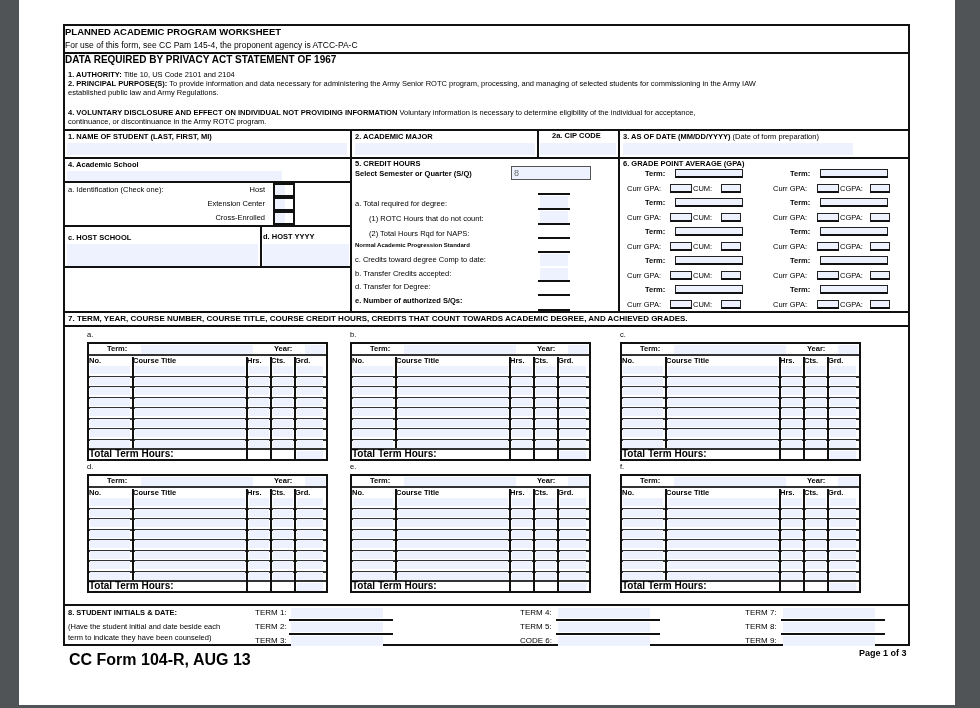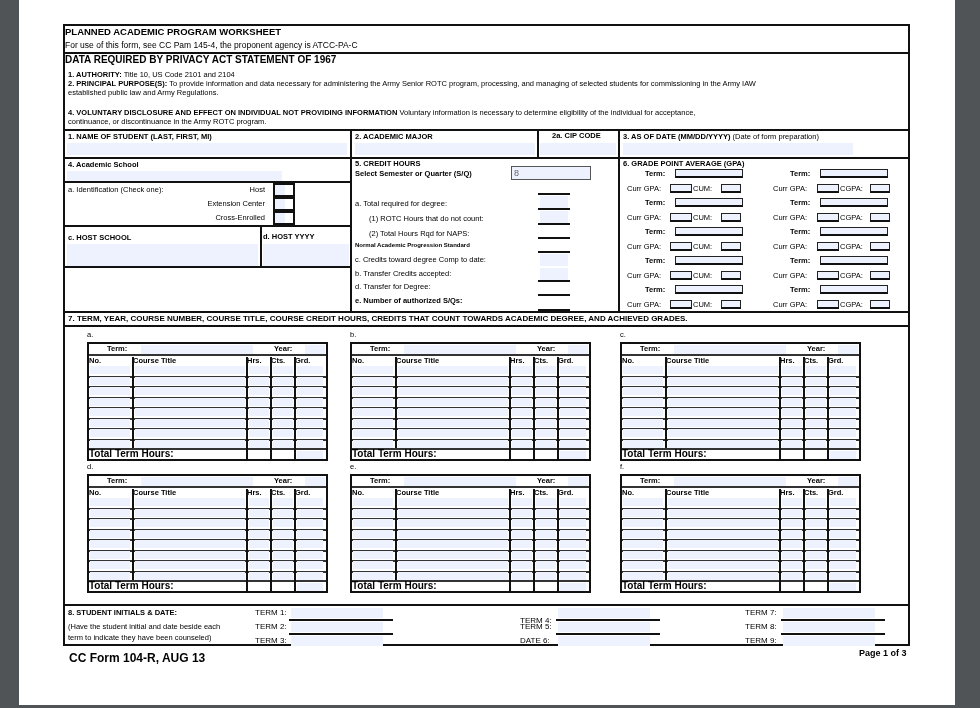--- a/index.html
+++ b/index.html
@@ -586,34 +586,34 @@
     <div class="abs lbl" style="left:3px;top:607px;">term to indicate they have been counseled)</div>
     <div id="terms8">
         <div class="abs lbl" style="left:190px;top:582px;font-size:8px;">TERM  1:</div>
     <div class="abs fld" style="left:226px;top:582px;width:92px;height:10px;"></div>
         <div class="uline" style="left:224px;top:593px;width:104px;"></div>
         <div class="abs lbl" style="left:190px;top:596px;font-size:8px;">TERM 2:</div>
     <div class="abs fld" style="left:226px;top:596px;width:92px;height:10px;"></div>
         <div class="uline" style="left:224px;top:607px;width:104px;"></div>
         <div class="abs lbl" style="left:190px;top:610px;font-size:8px;">TERM 3:</div>
     <div class="abs fld" style="left:226px;top:610px;width:92px;height:10px;"></div>
-        <div class="abs lbl" style="left:455px;top:582px;font-size:8px;margin-top:8px;">TERM  4:</div>
+        <div class="abs lbl" style="left:455px;top:582px;font-size:8px;">TERM  4:</div>
     <div class="abs fld" style="left:493px;top:582px;width:92px;height:10px;"></div>
         <div class="uline" style="left:491px;top:593px;width:104px;"></div>
         <div class="abs lbl" style="left:455px;top:596px;font-size:8px;">TERM  5:</div>
     <div class="abs fld" style="left:493px;top:596px;width:92px;height:10px;"></div>
         <div class="uline" style="left:491px;top:607px;width:104px;"></div>
-        <div class="abs lbl" style="left:455px;top:610px;font-size:8px;">DATE  6:</div>
+        <div class="abs lbl" style="left:455px;top:610px;font-size:8px;">CODE  6:</div>
     <div class="abs fld" style="left:493px;top:610px;width:92px;height:10px;"></div>
         <div class="abs lbl" style="left:680px;top:582px;font-size:8px;">TERM  7:</div>
     <div class="abs fld" style="left:718px;top:582px;width:92px;height:10px;"></div>
         <div class="uline" style="left:716px;top:593px;width:104px;"></div>
         <div class="abs lbl" style="left:680px;top:596px;font-size:8px;">TERM  8:</div>
     <div class="abs fld" style="left:718px;top:596px;width:92px;height:10px;"></div>
         <div class="uline" style="left:716px;top:607px;width:104px;"></div>
         <div class="abs lbl" style="left:680px;top:610px;font-size:8px;">TERM  9:</div>
     <div class="abs fld" style="left:718px;top:610px;width:92px;height:10px;"></div>
       </div>
   </div>
 
-  <div class="abs b" style="left:50px;top:651px;font-size:12px;">CC Form 104-R, AUG 13</div>
+  <div class="abs b" style="left:50px;top:651px;font-size:16px;">CC Form 104-R, AUG 13</div>
   <div class="abs b" style="left:840px;top:648px;font-size:9px;">Page 1 of 3</div>
 </div>
 
 </body></html>

